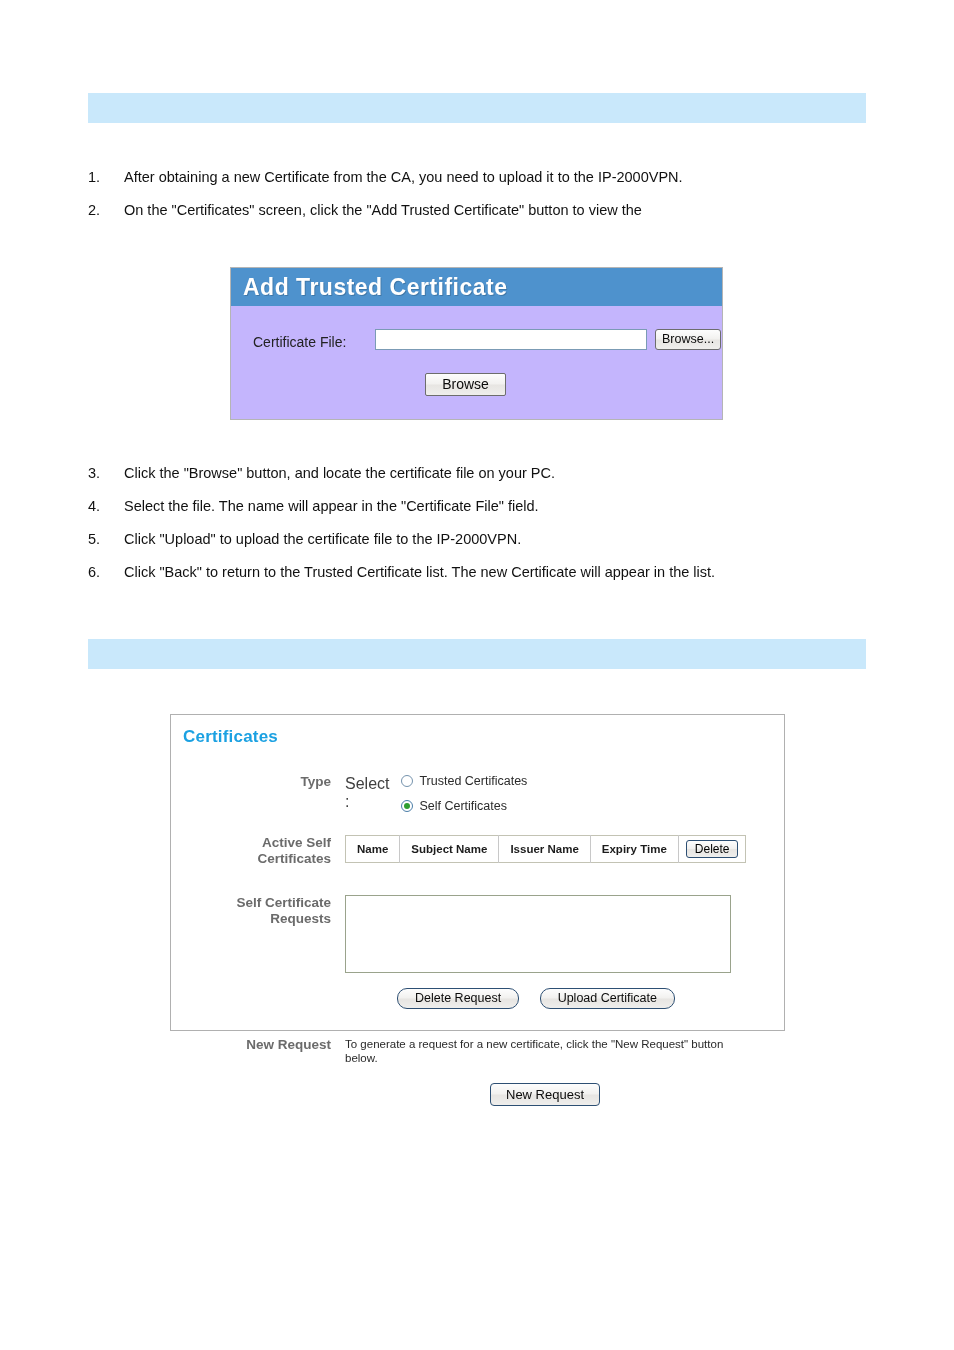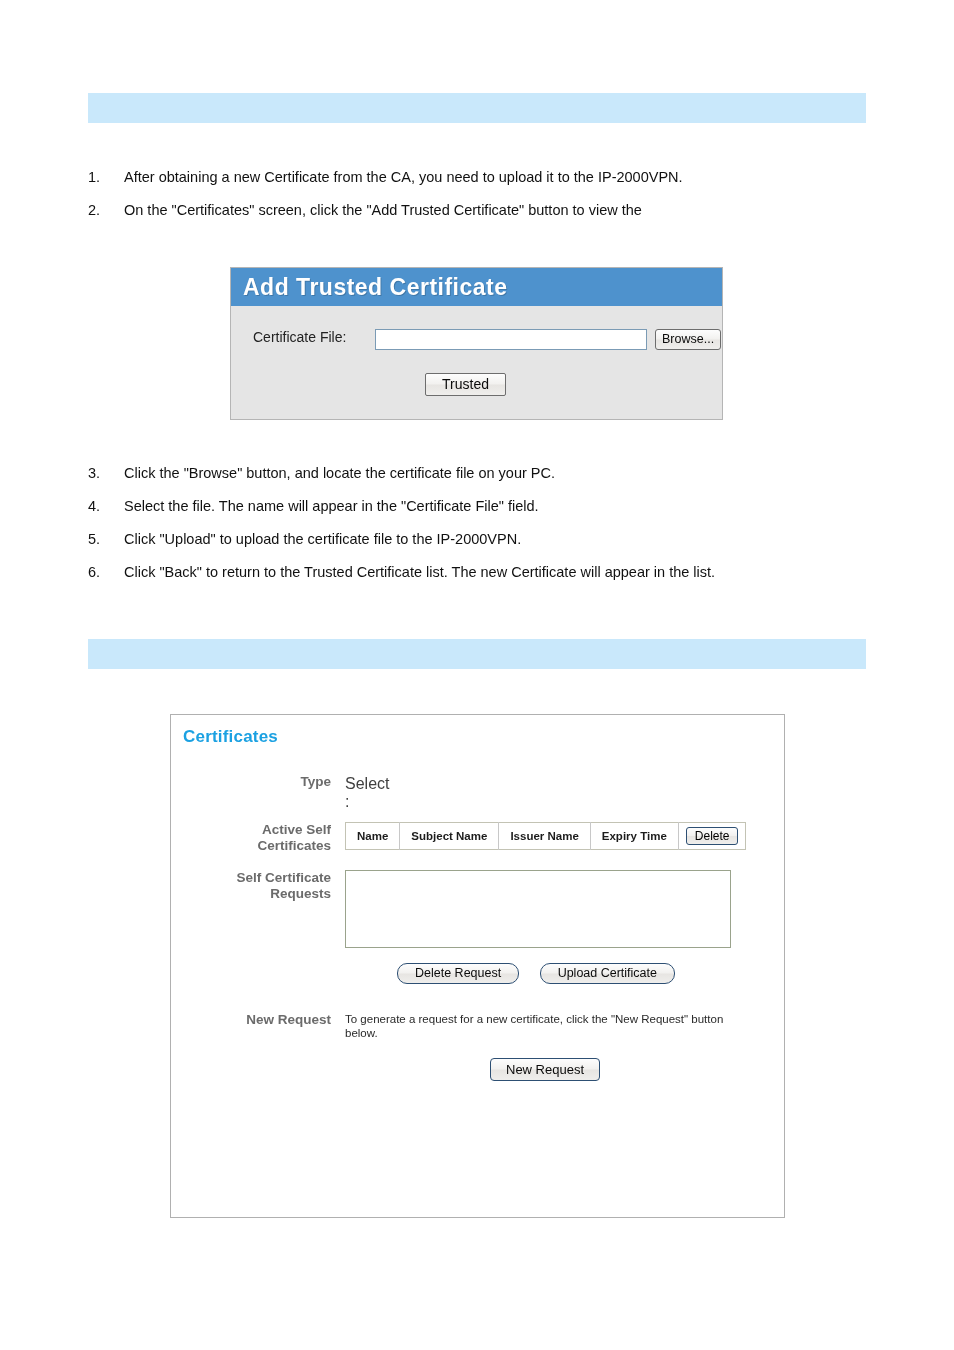--- a/index.html
+++ b/index.html
@@ -71,21 +71,21 @@
   }
 
   
   #add-cert-box {
     position: absolute;
     left: 230px;
     top: 267px;
     width: 493px;
     height: 153px;
     border: 1px solid #b5b5b5;
-    background: #e5e5e5;
+    background: #c4b5fd;
     box-sizing: border-box;
   }
   #add-cert-titlebar {
     height: 38px;
     background: #4e92cd;
     display: flex;
     align-items: center;
   }
   #add-cert-title {
     color: #ffffff;
@@ -93,21 +93,21 @@
     font-weight: bold;
     letter-spacing: .5px;
     padding-left: 12px;
     text-shadow: 1px 1px 0 rgba(0,0,0,.18);
   }
   #add-cert-body {
     padding-top: 23px;
   }
   .cert-file-row {
     display: flex;
-    align-items: flex-start;
+    align-items: flex-end;
     padding-left: 22px;
   }
   #cert-file-label {
     font-size: 14px;
     color: #222222;
     width: 122px;
   }
   #cert-file-input {
     width: 272px;
     height: 21px;
@@ -144,21 +144,21 @@
     font-size: 14px;
     border-radius: 2px;
   }
 
   
   #certificates-panel {
     position: absolute;
     left: 170px;
     top: 714px;
     width: 615px;
-    height: 504px;
+    height: 317px;
     border: 1px solid #b0b0b0;
     background: #ffffff;
     box-sizing: border-box;
   }
   #certificates-heading {
     font-size: 17px;
     font-weight: bold;
     color: #1ba1e2;
     padding: 12px 0 0 12px;
     letter-spacing: .2px;
@@ -246,21 +246,21 @@
     border: 1px solid #2d4f73;
     border-radius: 3px;
     font-size: 12px;
     padding: 1px 8px;
     background: linear-gradient(to bottom, #fdfdfd 0%, #f2f1ef 48%, #e7e5e2 52%, #efeeec 100%);
     font-family: "Liberation Sans", sans-serif;
     cursor: pointer;
   }
 
   
-  #row-requests { margin-top: 16px; justify-content: center; }
+  #row-requests { margin-top: 28px; justify-content: center; }
   #requests-textarea {
     width: 386px;
     height: 78px;
     border: 1px solid #9aa38c;
     box-sizing: border-box;
     background: #ffffff;
     resize: none;
     font-family: "Liberation Sans", sans-serif;
     font-size: 12px;
     outline: none;
@@ -318,21 +318,21 @@
   <div id="add-cert-titlebar">
     <span id="add-cert-title">Add Trusted Certificate</span>
   </div>
   <div id="add-cert-body">
     <div class="cert-file-row">
       <span id="cert-file-label">Certificate File:</span>
       <input id="cert-file-input" type="text" value="" style="">
       <button id="browse-button" class="win-btn">Browse...</button>
     </div>
     <div id="upload-button-row">
-      <button id="upload-button" class="win-btn">Trusted</button>
+      <button id="upload-button" class="win-btn">Browse</button>
     </div>
   </div>
 </div>
 
 <ol id="steps-lower" class="steps">
   <li>
     <span class="num">3.</span>
     <span>Click the "Browse" button, and locate the certificate file on your PC.</span>
   </li>
   <li>
@@ -353,20 +353,30 @@
   <span class="section-bar-label"></span>
 </div>
 
 <div id="certificates-panel">
   <div id="certificates-heading">Certificates</div>
 
   <div id="row-type" class="panel-row">
     <div class="row-label">Type</div>
     <div class="row-body">
       <span id="type-select-label">Select :</span>
+      <span class="radio-group">
+        <span class="radio-line">
+          <span class="radio-mark"></span>
+          <span class="radio-label">Trusted Certificates</span>
+        </span>
+        <span class="radio-line">
+          <span class="radio-mark checked"></span>
+          <span class="radio-label">Self Certificates</span>
+        </span>
+      </span>
     </div>
   </div>
 
   <div id="row-active" class="panel-row">
     <div class="row-label">
       <span>Active Self</span><br>
       <span>Certificates</span>
     </div>
     <div class="row-body">
       <table id="active-table">

